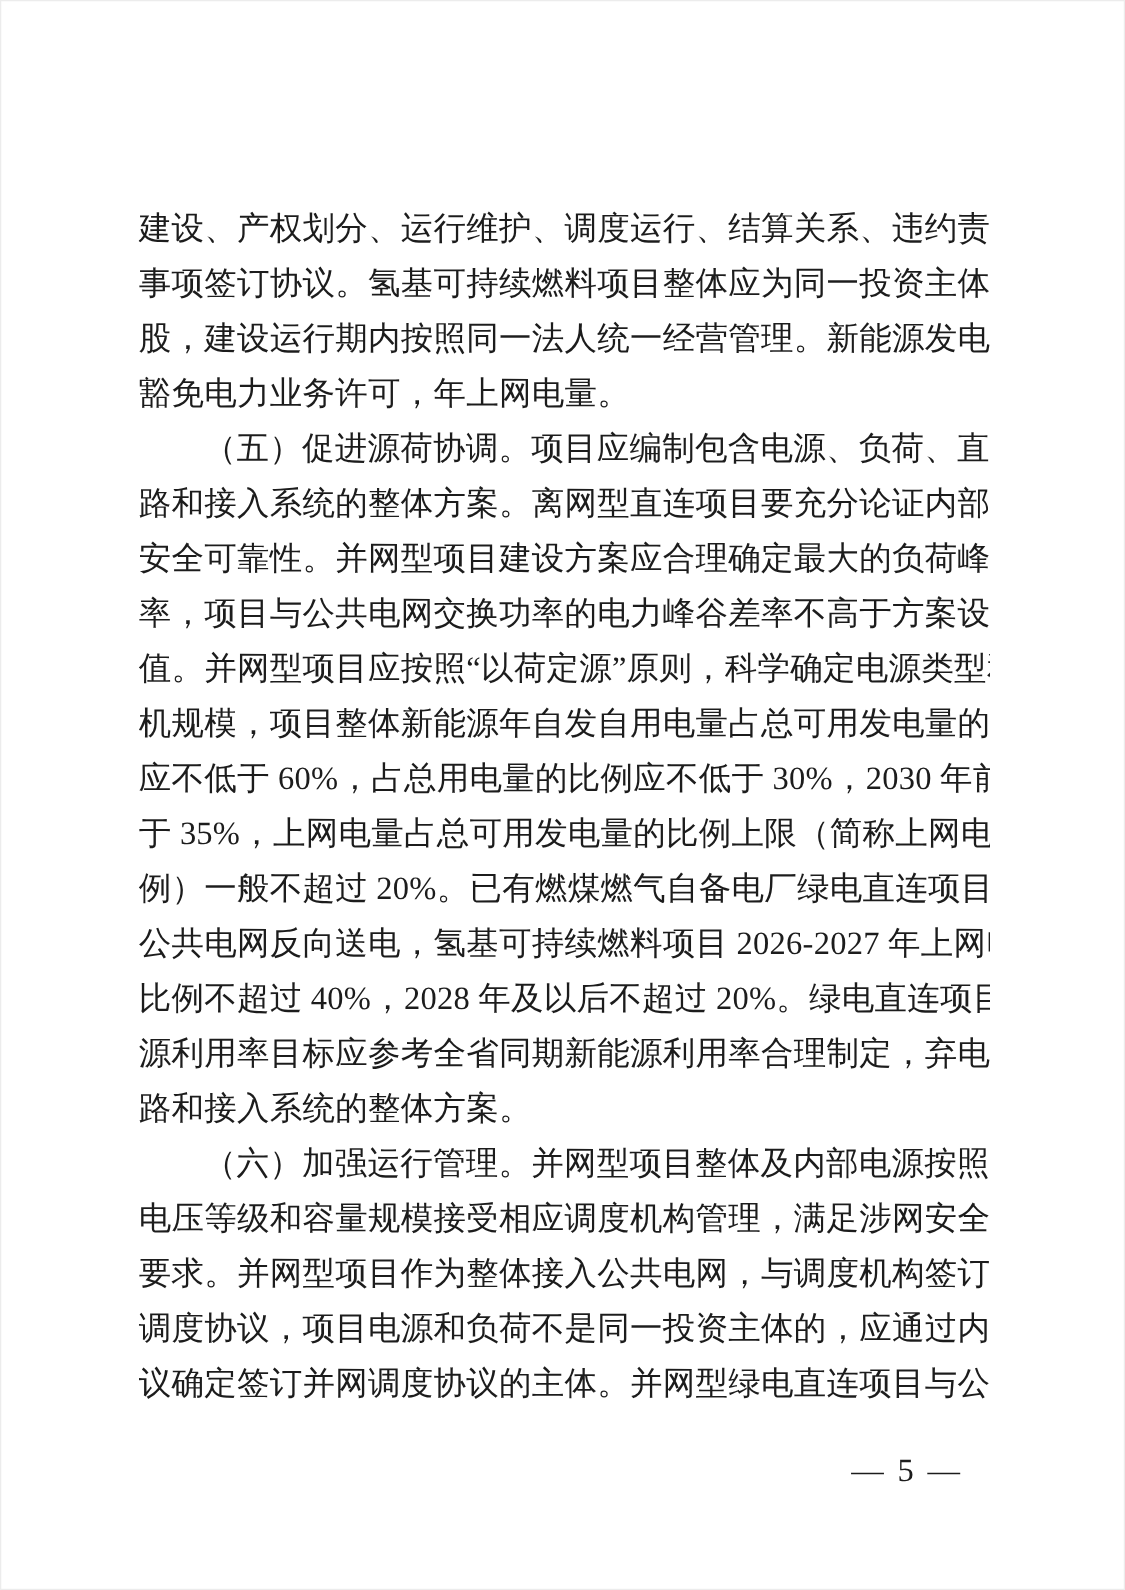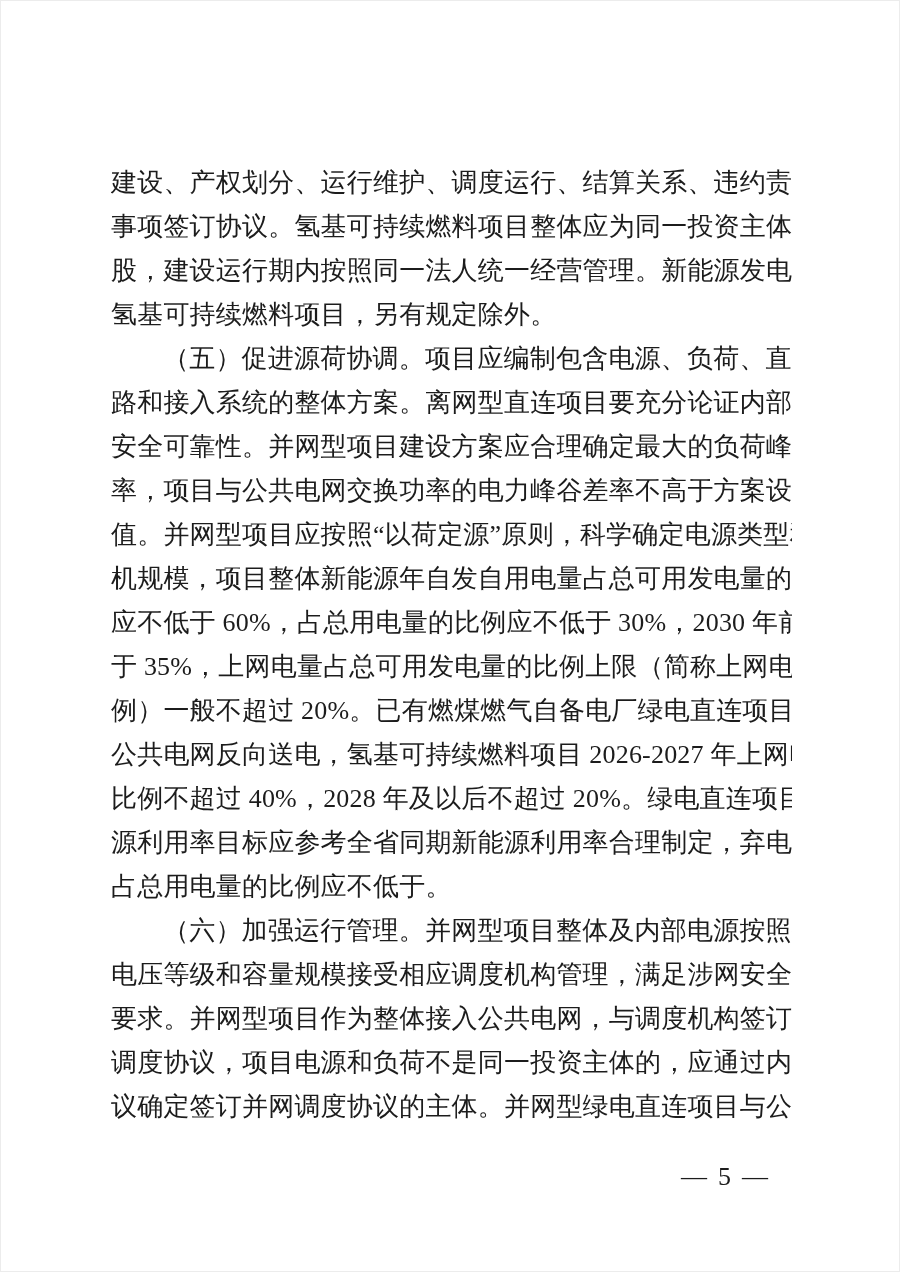--- a/index.html
+++ b/index.html
@@ -59,37 +59,37 @@
 <body>
 
 <div class="page">
 
   <div class="text-block">
 
     <div class="para">
       <div class="line">建设、产权划分、运行维护、调度运行、结算关系、违约责任等</div>
       <div class="line">事项签订协议。氢基可持续燃料项目整体应为同一投资主体控</div>
       <div class="line">股，建设运行期内按照同一法人统一经营管理。新能源发电项目</div>
-      <div class="line last">氢基可持续燃料项目，另有规定除外。</div>
+      <div class="line last">豁免电力业务许可，年上网电量。</div>
     </div>
 
     <div class="para">
       <div class="line first-indent">（五）促进源荷协调。项目应编制包含电源、负荷、直连线</div>
       <div class="line">路和接入系统的整体方案。离网型直连项目要充分论证内部供电</div>
       <div class="line">安全可靠性。并网型项目建设方案应合理确定最大的负荷峰谷差</div>
       <div class="line">率，项目与公共电网交换功率的电力峰谷差率不高于方案设计</div>
       <div class="line">值。并网型项目应按照“以荷定源”原则，科学确定电源类型和装</div>
       <div class="line">机规模，项目整体新能源年自发自用电量占总可用发电量的比例</div>
       <div class="line">应不低于 60%，占总用电量的比例应不低于 30%，2030 年前不低</div>
       <div class="line">于 35%，上网电量占总可用发电量的比例上限（简称上网电量比</div>
       <div class="line">例）一般不超过 20%。已有燃煤燃气自备电厂绿电直连项目不向</div>
       <div class="line">公共电网反向送电，氢基可持续燃料项目 2026-2027 年上网电量</div>
       <div class="line">比例不超过 40%，2028 年及以后不超过 20%。绿电直连项目新能</div>
       <div class="line">源利用率目标应参考全省同期新能源利用率合理制定，弃电不纳</div>
-      <div class="line last">占总用电量的比例应不低于。</div>
+      <div class="line last">路和接入系统的整体方案。</div>
     </div>
 
     <div class="para">
       <div class="line first-indent">（六）加强运行管理。并网型项目整体及内部电源按照接入</div>
       <div class="line">电压等级和容量规模接受相应调度机构管理，满足涉网安全技术</div>
       <div class="line">要求。并网型项目作为整体接入公共电网，与调度机构签订并网</div>
       <div class="line">调度协议，项目电源和负荷不是同一投资主体的，应通过内部协</div>
       <div class="line">议确定签订并网调度协议的主体。并网型绿电直连项目与公共电</div>
     </div>
 

